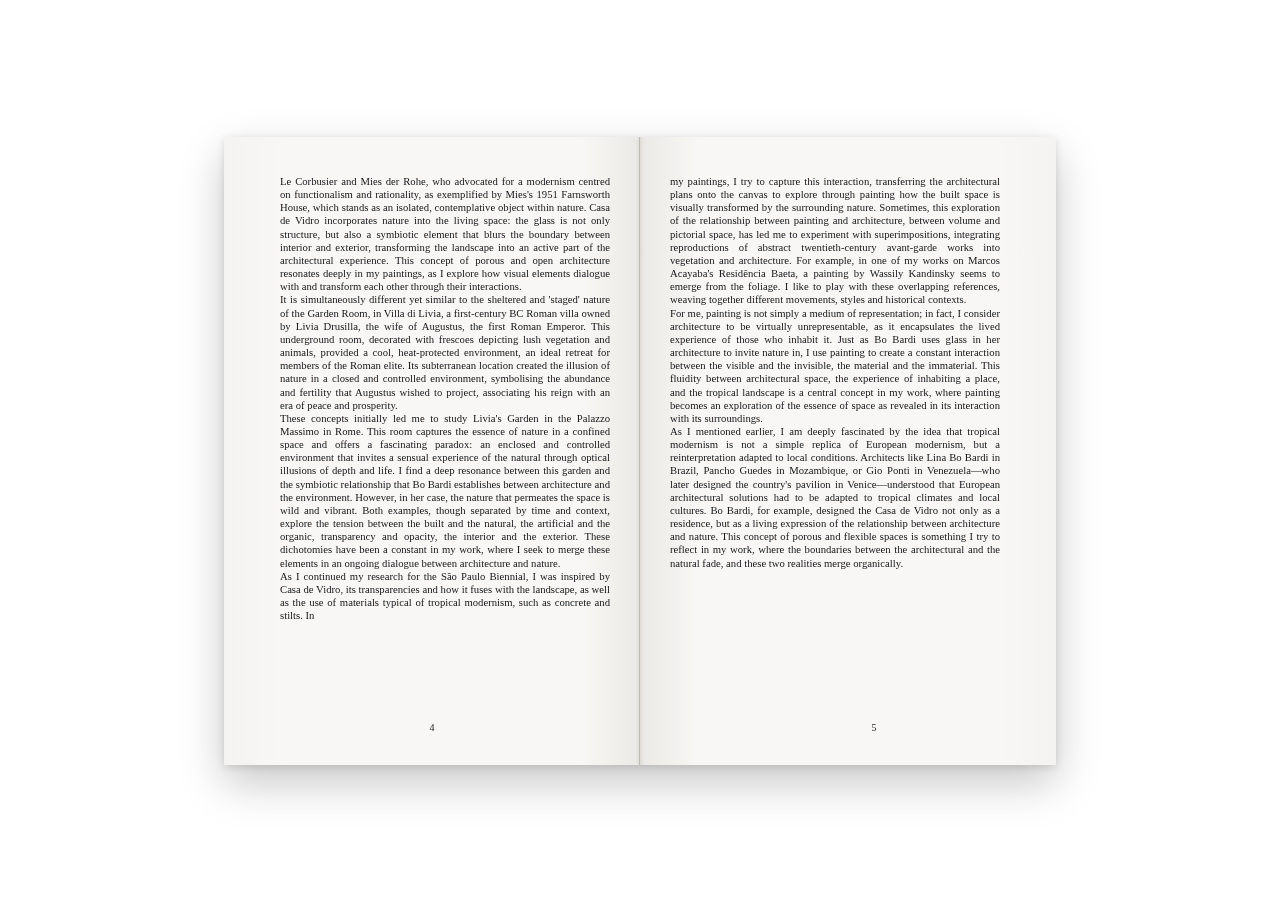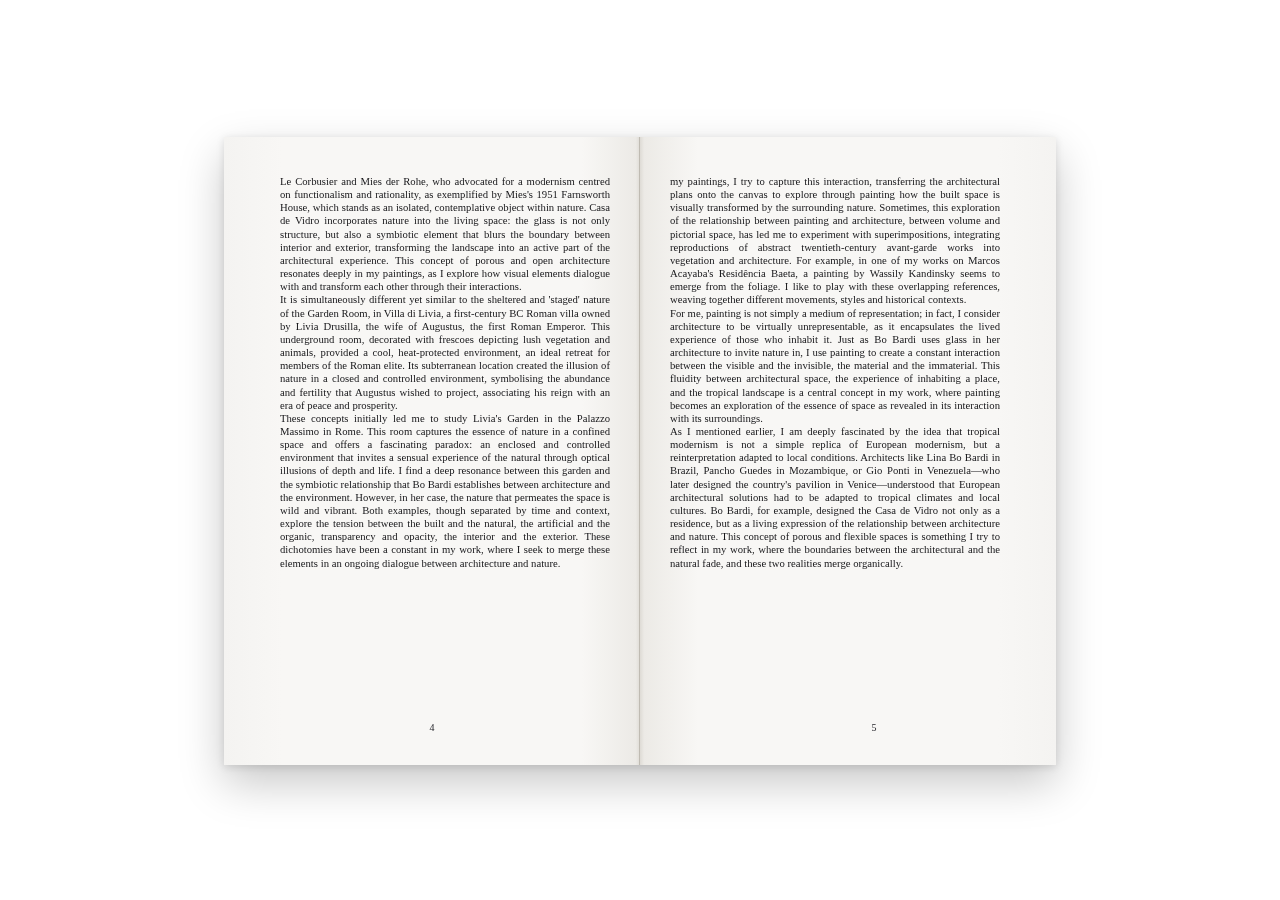--- a/index.html
+++ b/index.html
@@ -93,20 +93,21 @@
 <body>
 
 <div class="stage">
   <div class="book">
 
     <div class="page page-left">
       <div class="textcol">
         <p>Le Corbusier and Mies der Rohe, who advocated for a modernism centred on functionalism and rationality, as exemplified by Mies's 1951 Farnsworth House, which stands as an isolated, contemplative object within nature. Casa de Vidro incorporates nature into the living space: the glass is not only structure, but also a symbiotic element that blurs the boundary between interior and exterior, transforming the landscape into an active part of the architectural experience. This concept of porous and open architecture resonates deeply in my paintings, as I explore how visual elements dialogue with and transform each other through their interactions.</p>
         <p>It is simultaneously different yet similar to the sheltered and 'staged' nature of the Garden Room, in Villa di Livia, a first-century BC Roman villa owned by Livia Drusilla, the wife of Augustus, the first Roman Emperor. This underground room, decorated with frescoes depicting lush vegetation and animals, provided a cool, heat-protected environment, an ideal retreat for members of the Roman elite. Its subterranean location created the illusion of nature in a closed and controlled environment, symbolising the abundance and fertility that Augustus wished to project, associating his reign with an era of peace and prosperity.</p>
         <p>These concepts initially led me to study Livia's Garden in the Palazzo Massimo in Rome. This room captures the essence of nature in a confined space and offers a fascinating paradox: an enclosed and controlled environment that invites a sensual experience of the natural through optical illusions of depth and life. I find a deep resonance between this garden and the symbiotic relationship that Bo Bardi establishes between architecture and the environment. However, in her case, the nature that permeates the space is wild and vibrant. Both examples, though separated by time and context, explore the tension between the built and the natural, the artificial and the organic, transparency and opacity, the interior and the exterior. These dichotomies have been a constant in my work, where I seek to merge these elements in an ongoing dialogue between architecture and nature.</p>
+        <p>As I continued my research for the São Paulo Biennial, I was inspired by Casa de Vidro, its transparencies and how it fuses with the landscape, as well as the use of materials typical of tropical modernism, such as concrete and stilts. In</p>
       </div>
       <div class="folio">4</div>
     </div>
 
     <div class="gutter"></div>
 
     <div class="page page-right">
       <div class="textcol">
         <p>my paintings, I try to capture this interaction, transferring the architectural plans onto the canvas to explore through painting how the built space is visually transformed by the surrounding nature. Sometimes, this exploration of the relationship between painting and architecture, between volume and pictorial space, has led me to experiment with superimpositions, integrating reproductions of abstract twentieth-century avant-garde works into vegetation and architecture. For example, in one of my works on Marcos Acayaba's Residência Baeta, a painting by Wassily Kandinsky seems to emerge from the foliage. I like to play with these overlapping references, weaving together different movements, styles and historical contexts.</p>
         <p>For me, painting is not simply a medium of representation; in fact, I consider architecture to be virtually unrepresentable, as it encapsulates the lived experience of those who inhabit it. Just as Bo Bardi uses glass in her architecture to invite nature in, I use painting to create a constant interaction between the visible and the invisible, the material and the immaterial. This fluidity between architectural space, the experience of inhabiting a place, and the tropical landscape is a central concept in my work, where painting becomes an exploration of the essence of space as revealed in its interaction with its surroundings.</p>

